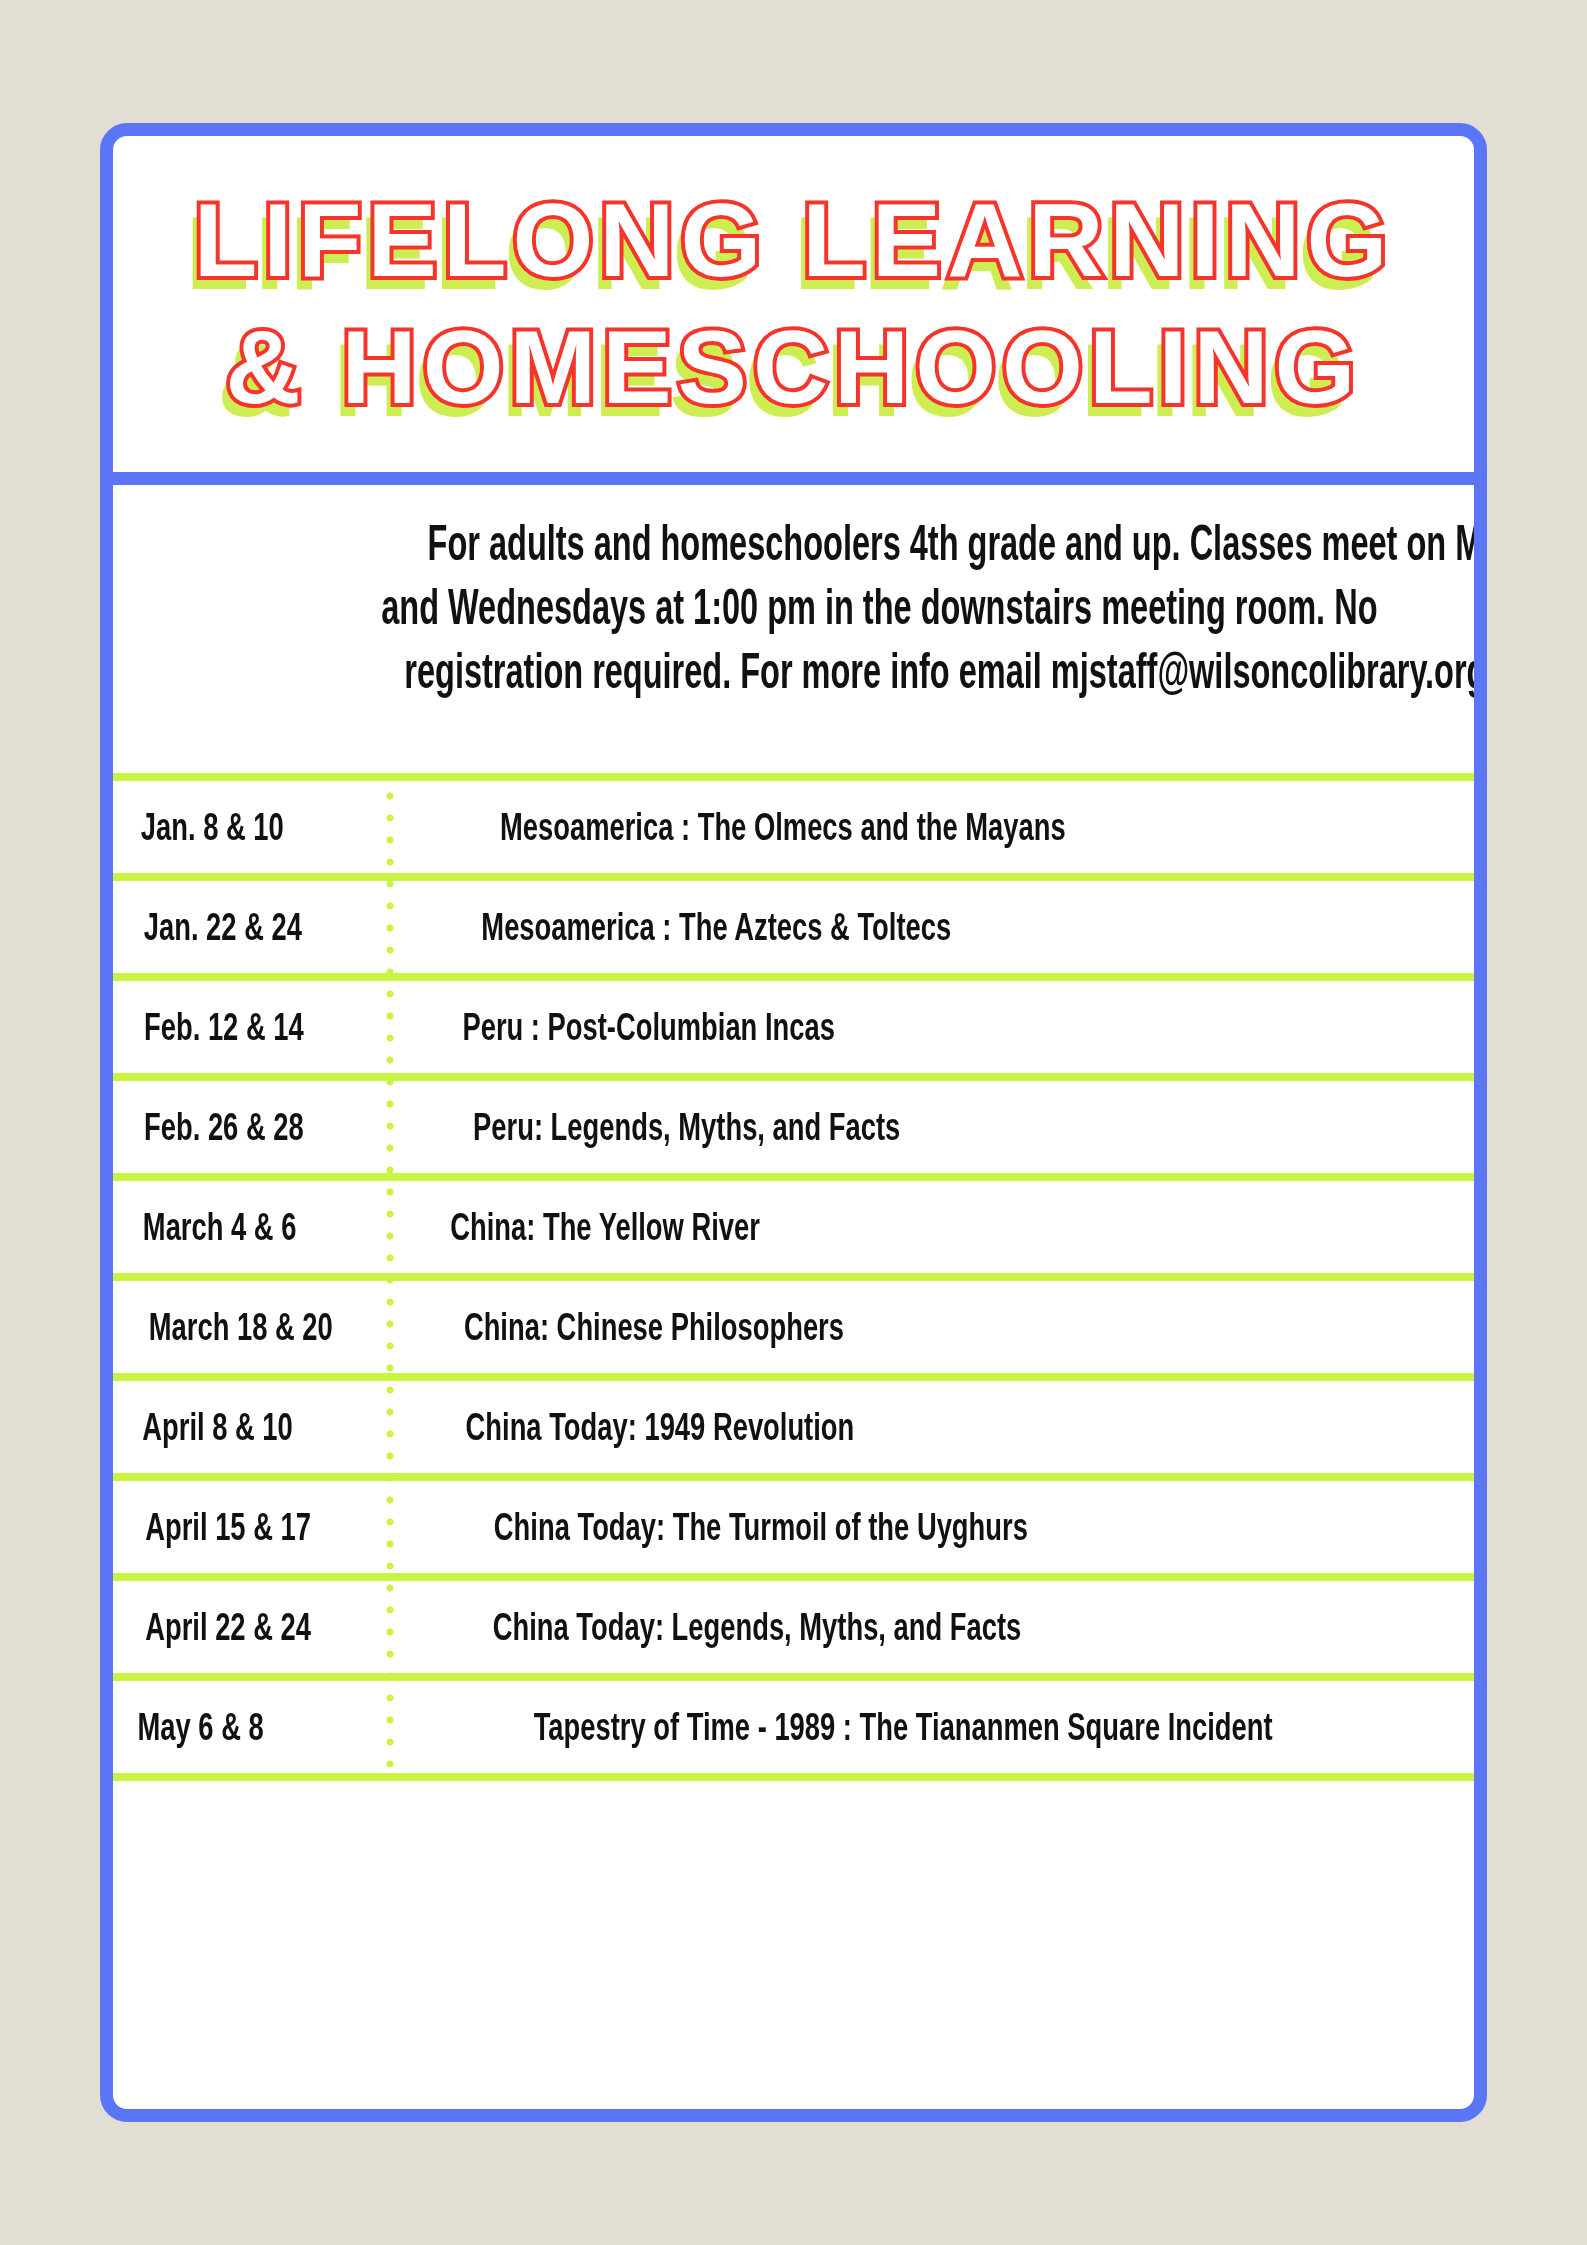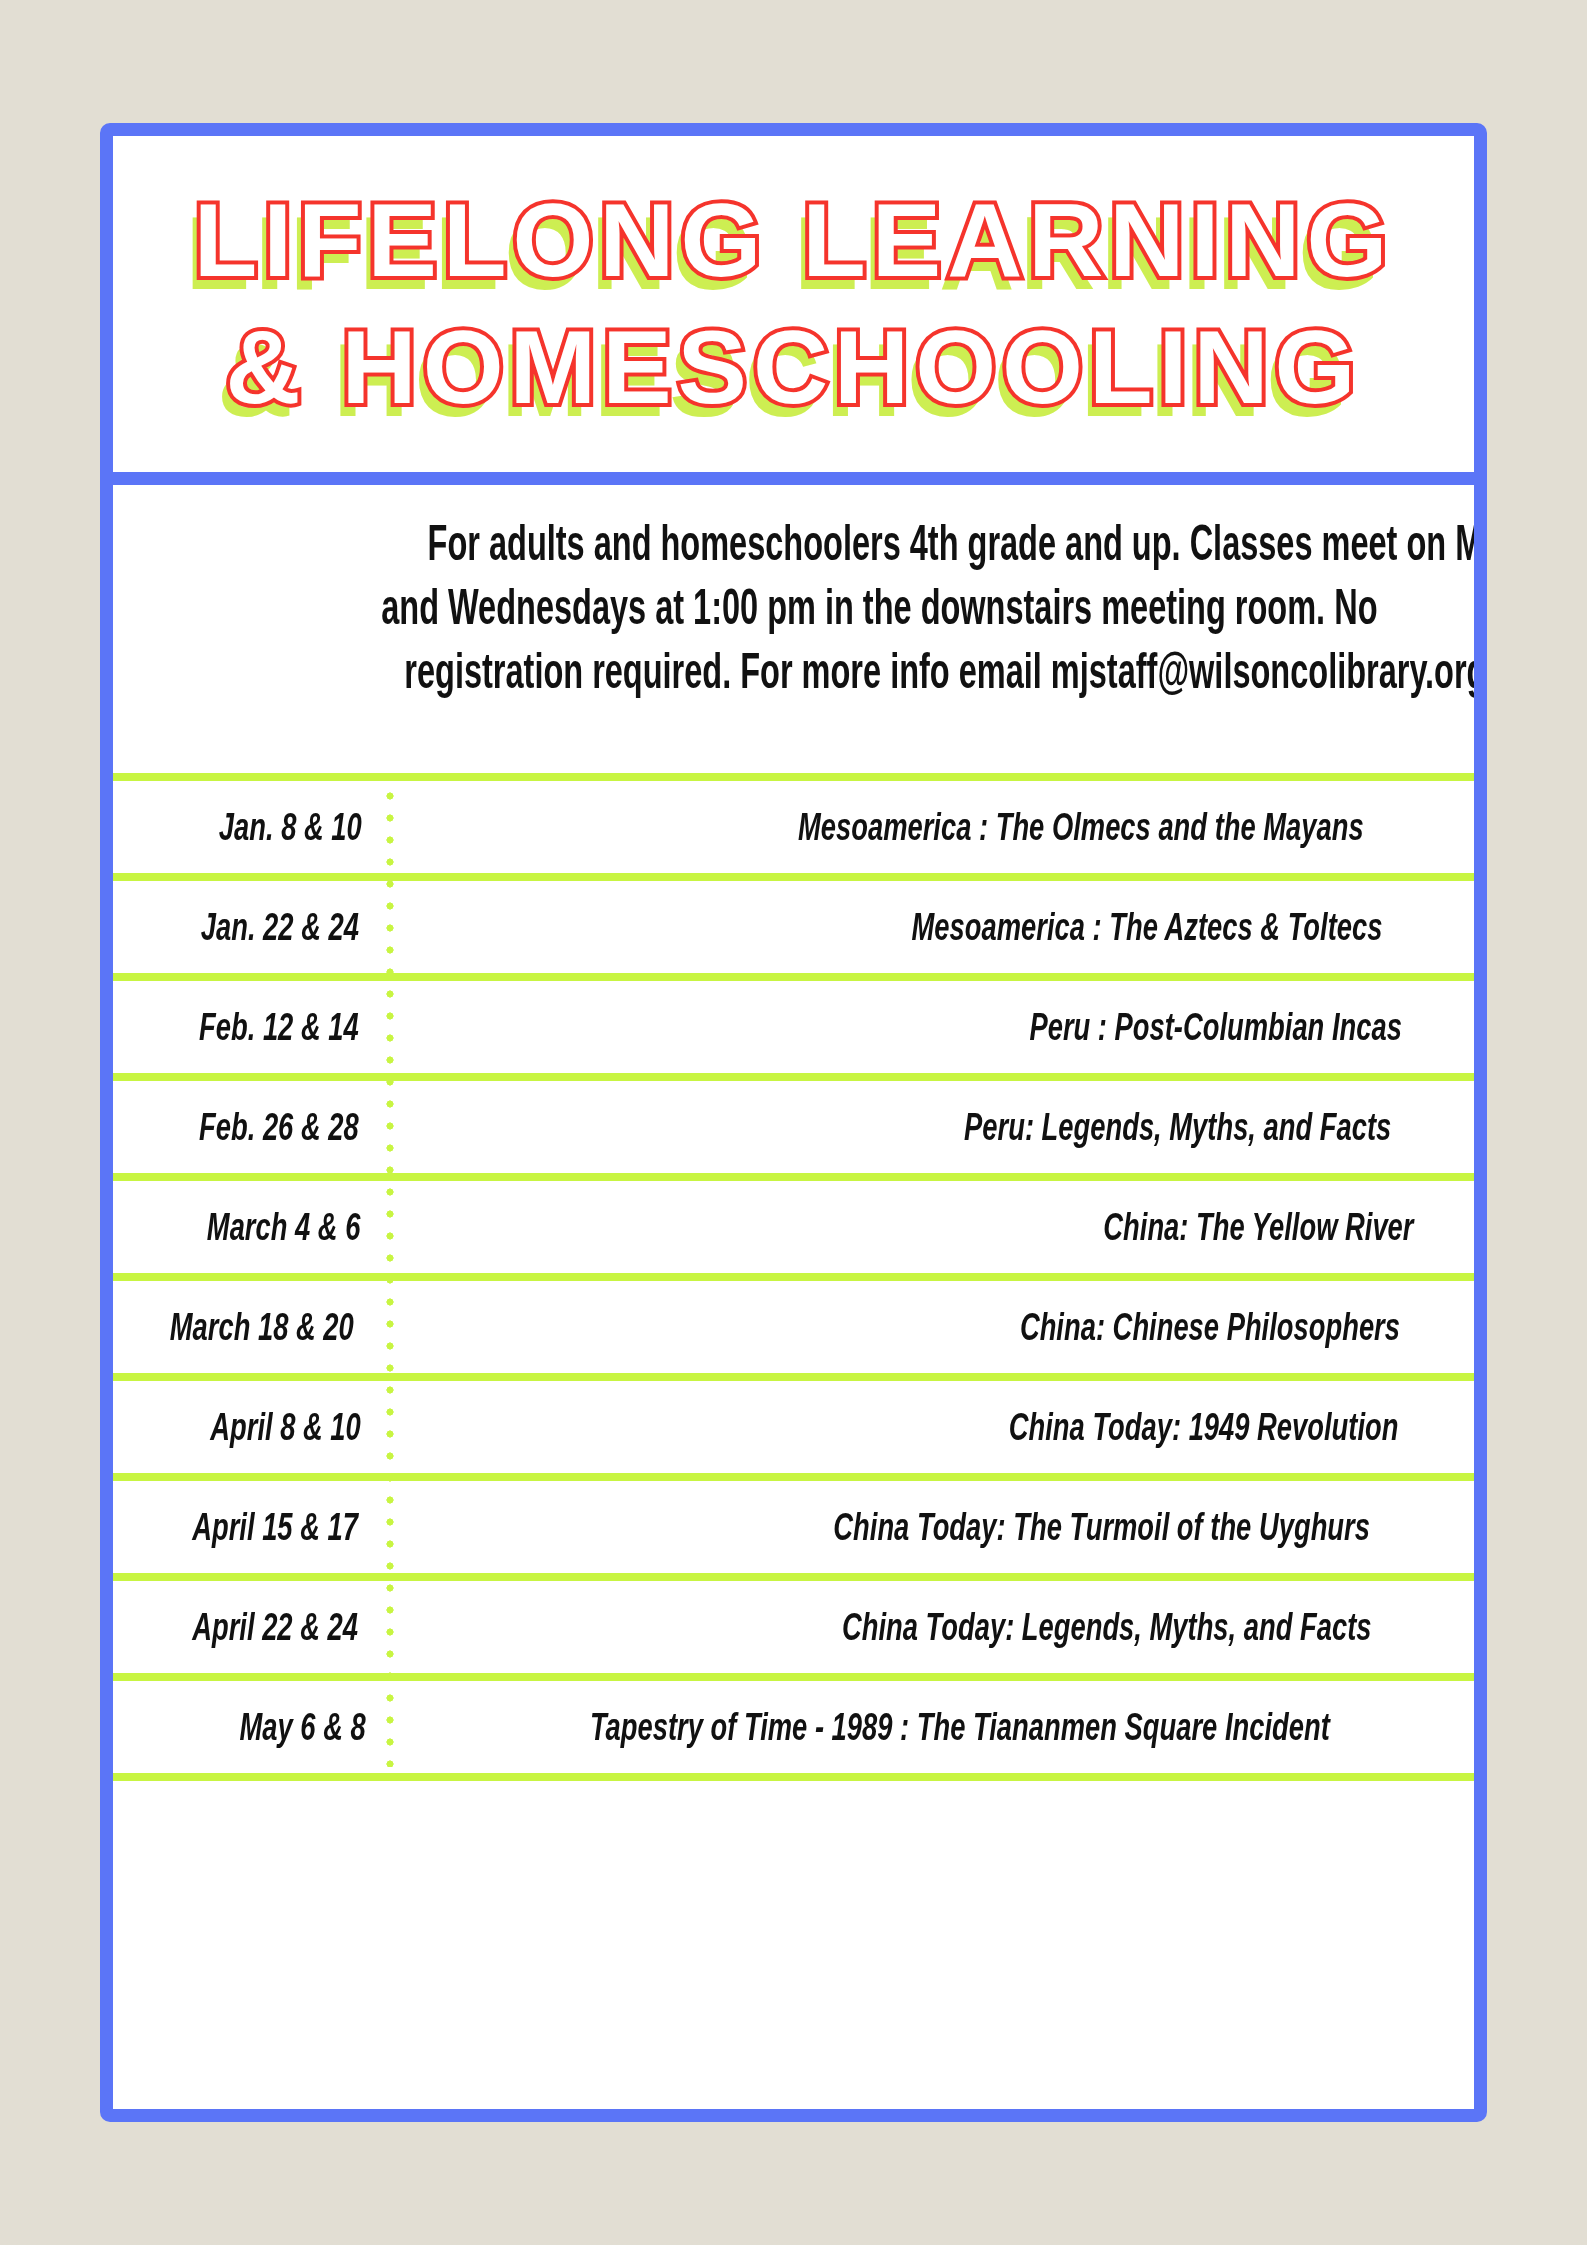--- a/index.html
+++ b/index.html
@@ -10,21 +10,21 @@
     font-family: "Liberation Sans", sans-serif;
     overflow: hidden;
   }
   .card {
     position: absolute;
     left: 100px; top: 123px;
     width: 1387px; height: 1999px;
     box-sizing: border-box;
     background: #ffffff;
     border: 13px solid #5b75f7;
-    border-radius: 10px;
+    border-radius: 27px;
     overflow: hidden;
   }
   
   .header {
     height: 336px;
     display: flex; flex-direction: column;
     align-items: center; justify-content: center;
   }
   .title-line {
     display: inline-block;
@@ -72,21 +72,21 @@
   .schedule { position: relative; }
   .row {
     height: 100px;
     box-sizing: border-box;
     border-top: 8px solid #c8f542;
     display: flex;
     align-items: center;
     color: #111111;
   }
   .schedule-end-line { border-top: 8px solid #c8f542; height: 0; }
-  .cell { text-align: right; font-style: italic; }
+  .cell { text-align: left; }
   .cell.date { width: 277px; }
   .cell.topic { flex: 1; }
   .cell .cond { font-size: 38px; font-weight: bold; transform: scaleX(0.72); }
   .dotted-divider {
     position: absolute;
     left: 273px; top: 12px;
     width: 8px; height: calc(100% - 26px);
     background-image: radial-gradient(circle 3.6px, #c8f542 97%, rgba(0,0,0,0) 100%);
     background-size: 8px 22px;
     background-repeat: repeat-y;

